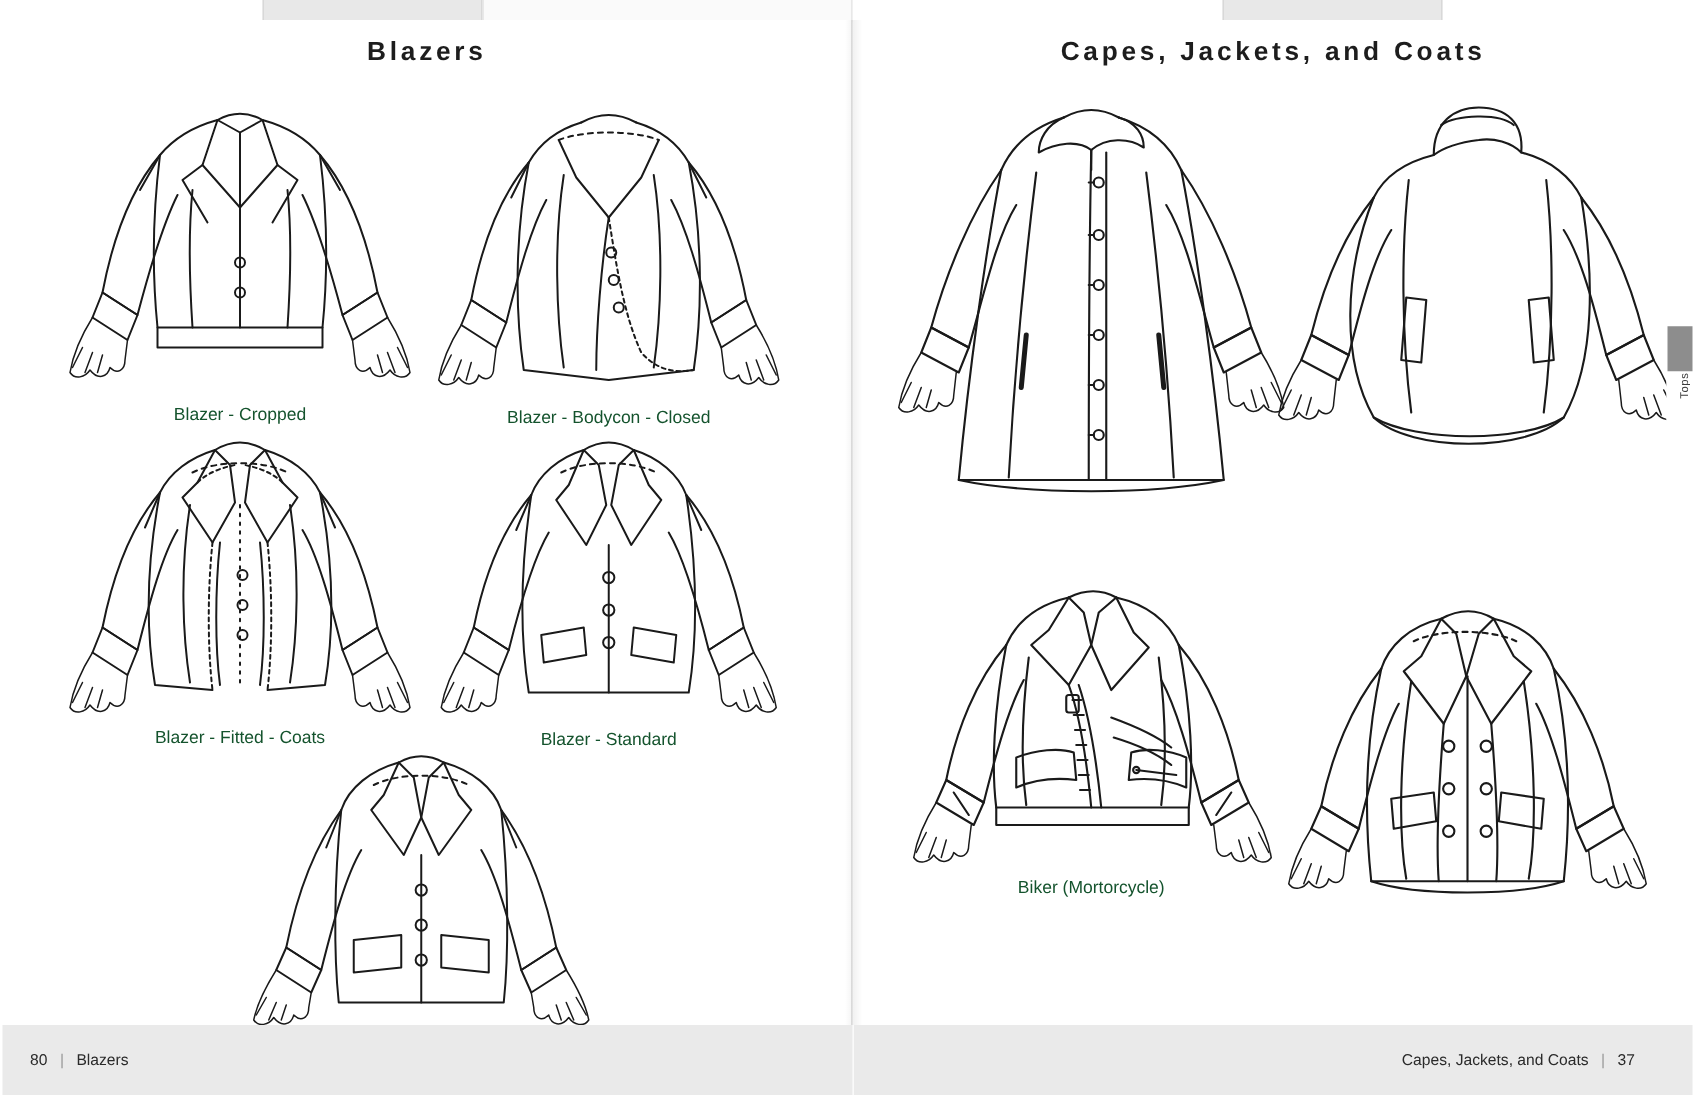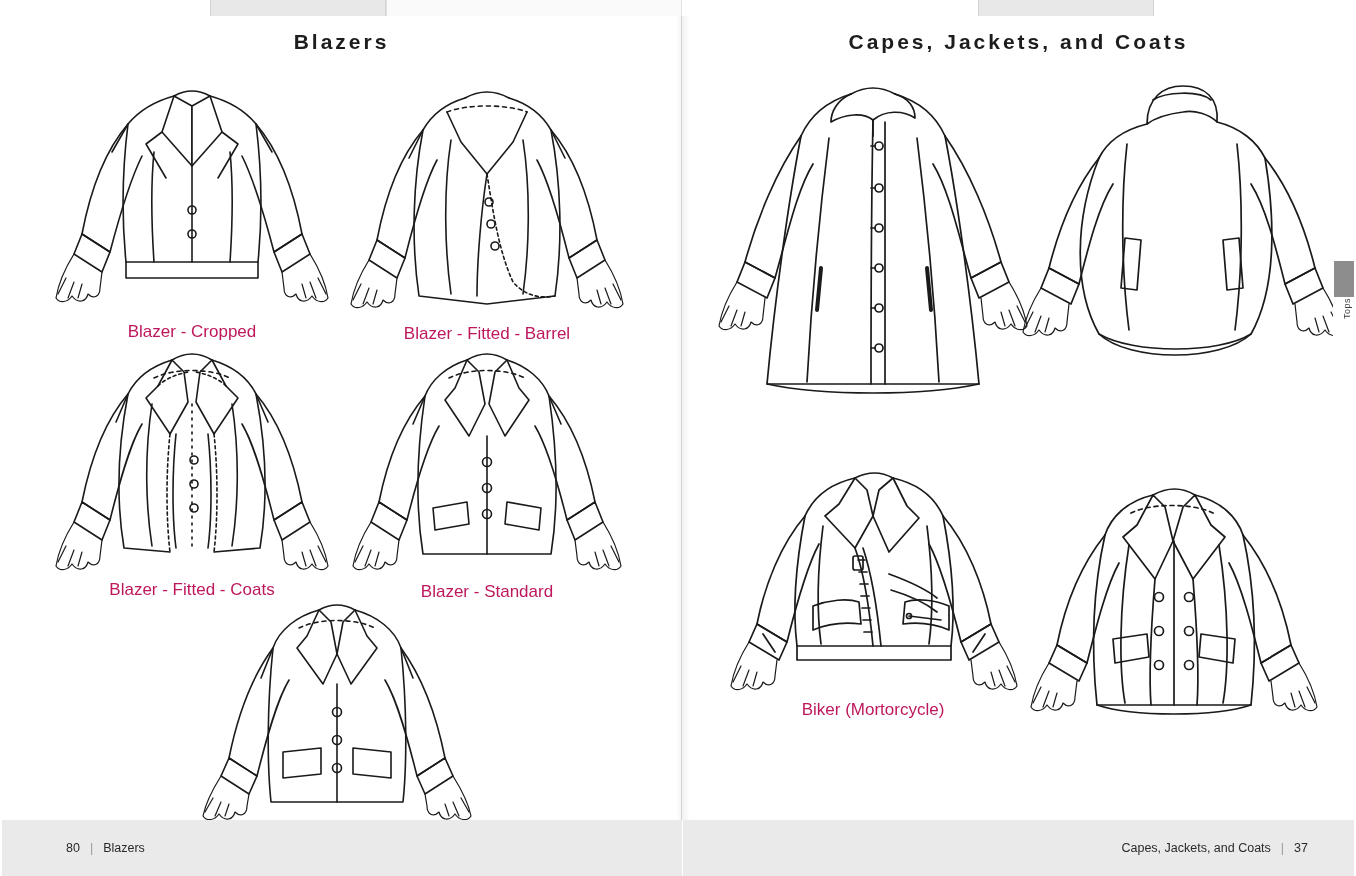--- a/index.html
+++ b/index.html
@@ -48,40 +48,40 @@
     margin-top: 14px;
   }
 
   
   .grid { position: relative; width: 100%; }
   .fig {
     position: absolute;
     text-align: center;
   }
   .fig .caption {
-    font-size: 17px;
-    color: #be185d;
+    font-size: 14px;
+    color: #14532d;
     line-height: 15px;
     margin-top: 2px;
     white-space: pre-line;
   }
   .art { width: 100%; display: block; }
 
   
   .footer {
     position: absolute;
     bottom: 0;
     height: 56px;
     background: #eaeaea;
     font-size: 12.5px;
     color: #2a2a2a;
     display: flex;
     align-items: center;
   }
-  .footer.left  { left: 2px;  width: 680px; padding-left: 64px; }
+  .footer.left  { left: 2px;  width: 680px; padding-left: 22px; }
   .footer.right { left: 683px; width: 671px; padding-right: 46px; justify-content: flex-end; }
   .footer .sep { margin: 0 10px; color: #9a9a9a; }
 
   
   .thumb-tab {
     position: absolute;
     right: 0; top: 245px;
     width: 20px; height: 36px;
     background: #8d8d8d;
   }
@@ -187,21 +187,21 @@
             <path d="M40 158 L68 176 L60 196 L32 178 Z"></path>
             <path d="M260 158 L232 176 L240 196 L268 178 Z"></path>
             <g stroke-width="1.2">
               <path d="M32 178 C22 194 16 210 14 222 C18 228 26 226 30 220 C36 228 44 226 46 218 C52 224 58 220 58 212 L60 196"></path>
               <path d="M24 202 L16 218 M32 206 L26 222 M40 208 L36 222"></path>
               <path d="M268 178 C278 194 284 210 286 222 C282 228 274 226 270 220 C264 228 256 226 254 218 C248 224 242 220 242 212 L240 196"></path>
               <path d="M276 202 L284 218 M268 206 L274 222 M260 208 L264 222"></path>
             </g>
           </g>
         </svg>
-        <div class="caption">Blazer - Fitted - Barrel</div>
+        <div class="caption">Blazer - Bodycon - Closed</div>
       </div>
 
       <div class="fig" style="left:40px; top:288px; width:300px;">
         <svg class="art" viewBox="0 0 300 238">
           <g fill="none" stroke="#1a1a1a" stroke-width="1.6" stroke-linejoin="round" stroke-linecap="round">
             <path d="M130 18 q20 -12 40 0"></path>
             <path d="M112 36 C132 26 168 26 188 36" stroke-dasharray="4 4"></path>
 
             <path d="M130 18 L116 44 L104 56 L128 92 L146 60 L142 30 Z"></path>
             <path d="M170 18 L184 44 L196 56 L172 92 L154 60 L158 30 Z"></path>

